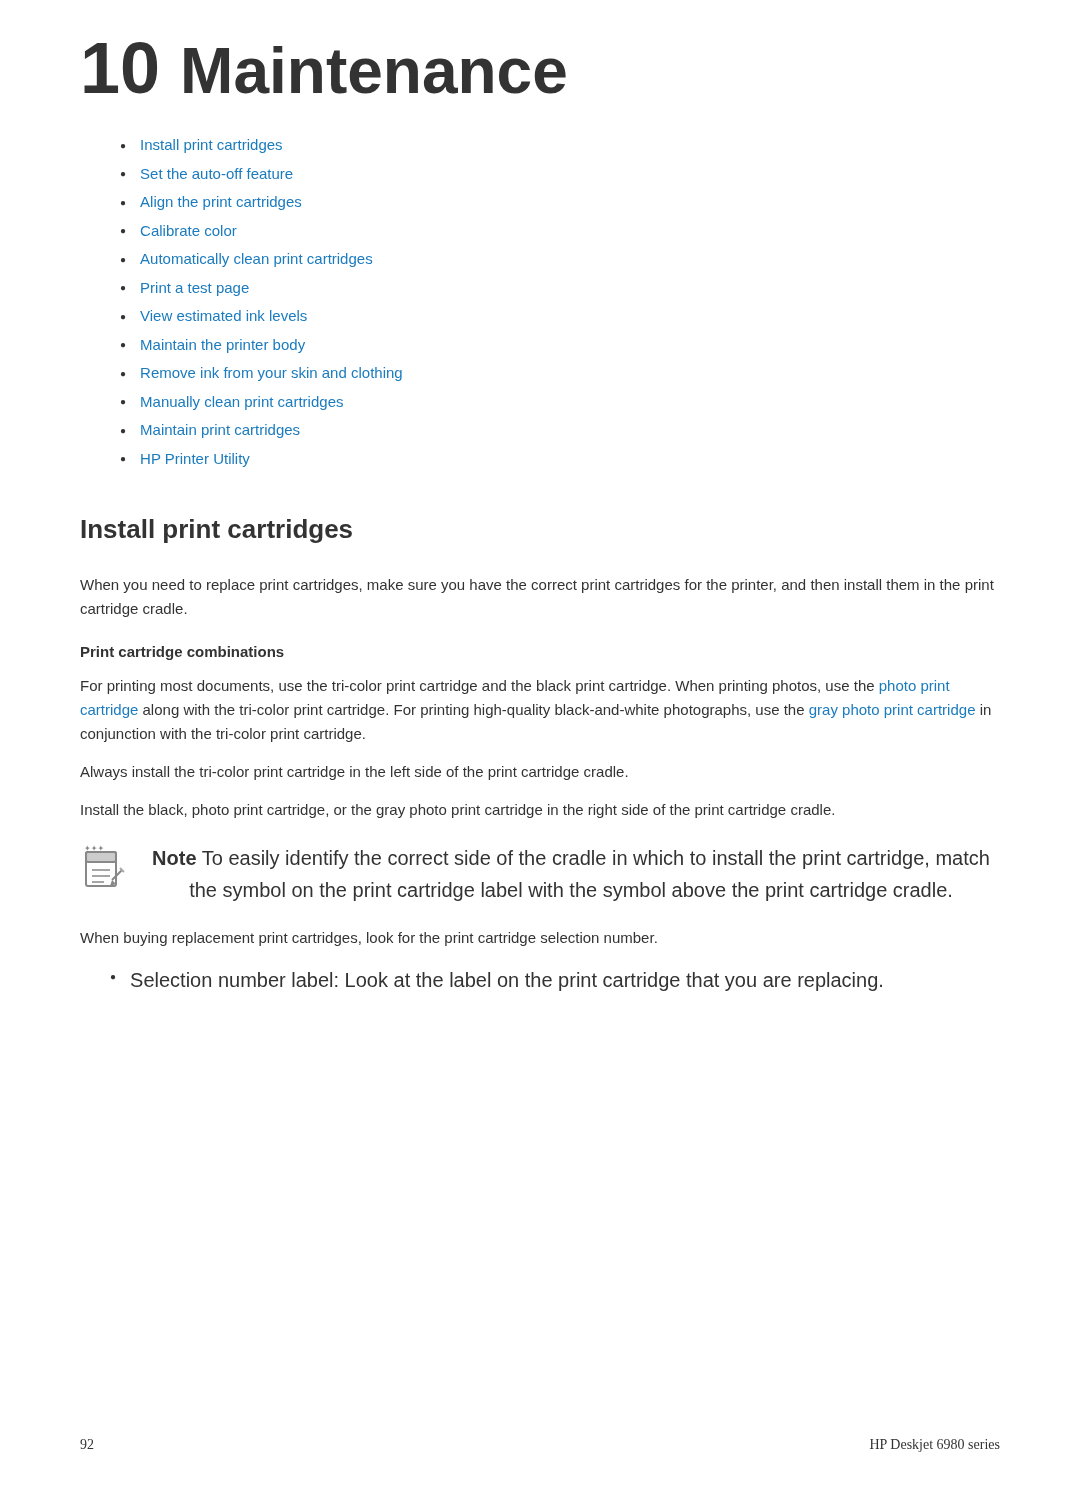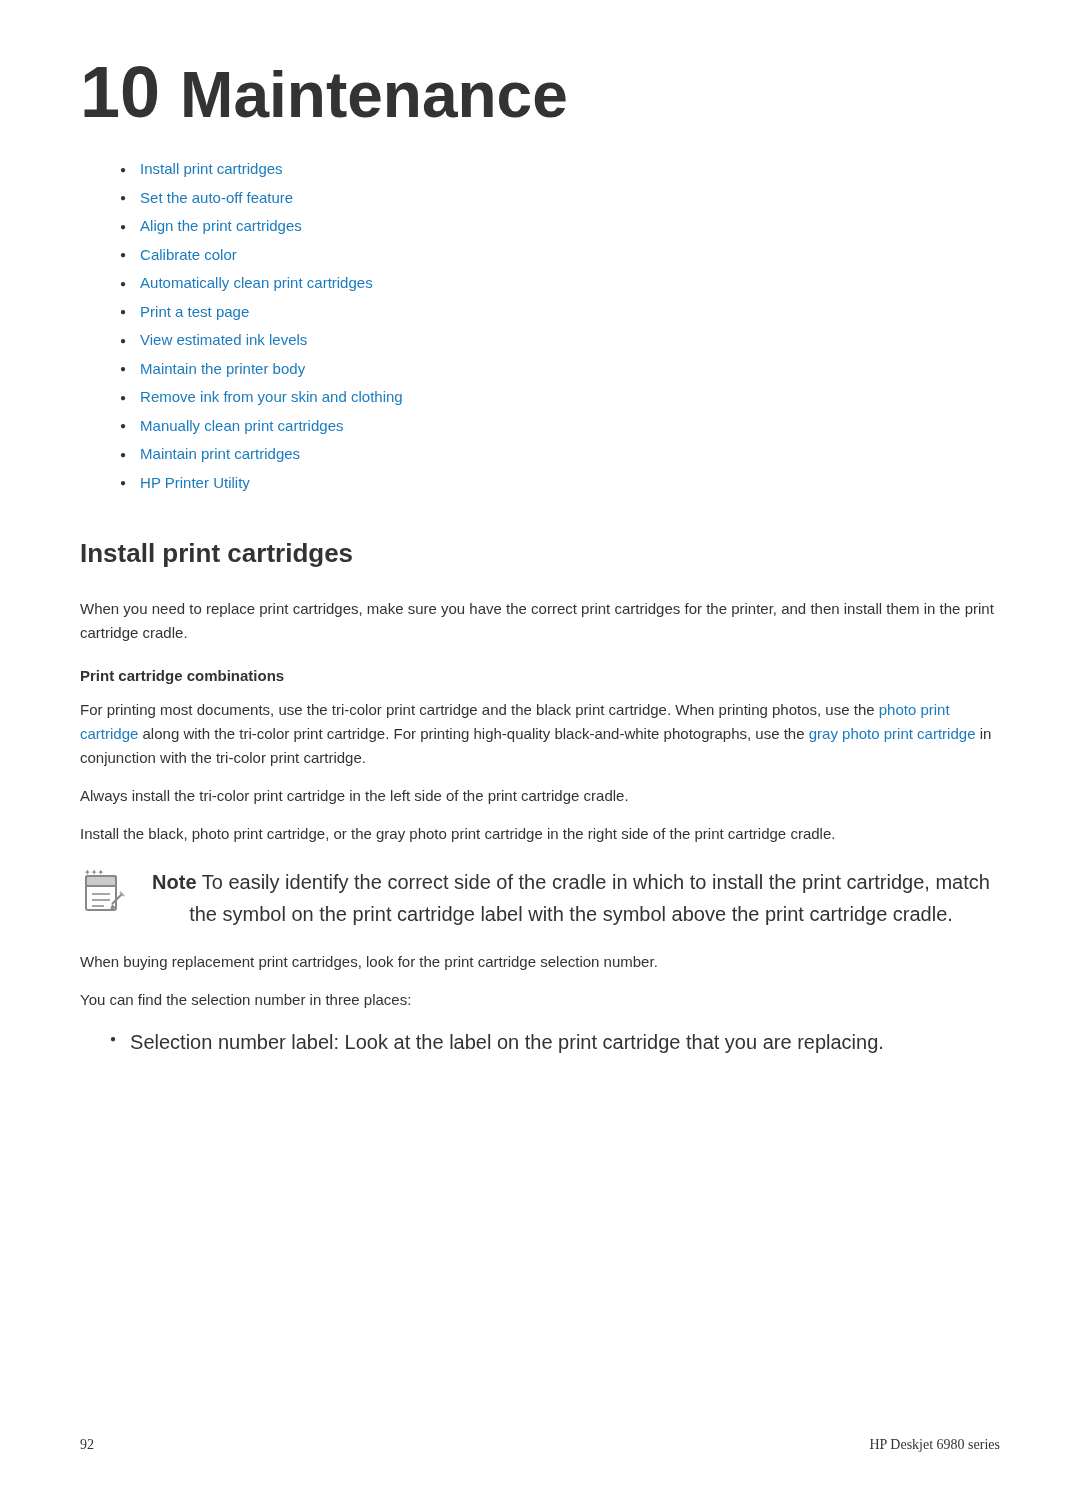--- a/index.html
+++ b/index.html
@@ -12,21 +12,21 @@
       font-family: Arial, Helvetica, sans-serif;
       background: #ffffff;
       color: #333333;
       font-size: 15px;
       line-height: 1.5;
     }
 
     .page {
       width: 1080px;
       min-height: 1495px;
-      padding: 56px 80px 60px 80px;
+      padding: 32px 80px 60px 80px;
       position: relative;
     }
 
     .chapter-header {
       display: flex;
       align-items: baseline;
       margin-bottom: 30px;
     }
 
     .chapter-number {
@@ -256,21 +256,20 @@
         <strong>Note</strong>
         <span> </span><span>To easily identify the correct side of the cradle in which to install the print cartridge, match the symbol on the print cartridge label with the symbol above the print cartridge cradle.</span>
       </p>
     </div>
   </div>
 
   <div>
 
     <p class="body-text">When buying replacement print cartridges, look for the print cartridge selection number.</p>
 
-    <p class="body-text">You can find the selection number in three places:</p>
 
     <ul class="bullet-list">
       <li>
         <span>Selection number label: Look at the label on the print cartridge that you are replacing.</span>
       </li>
     </ul>
   </div>
 
   <div class="footer">
     <span>92</span>

